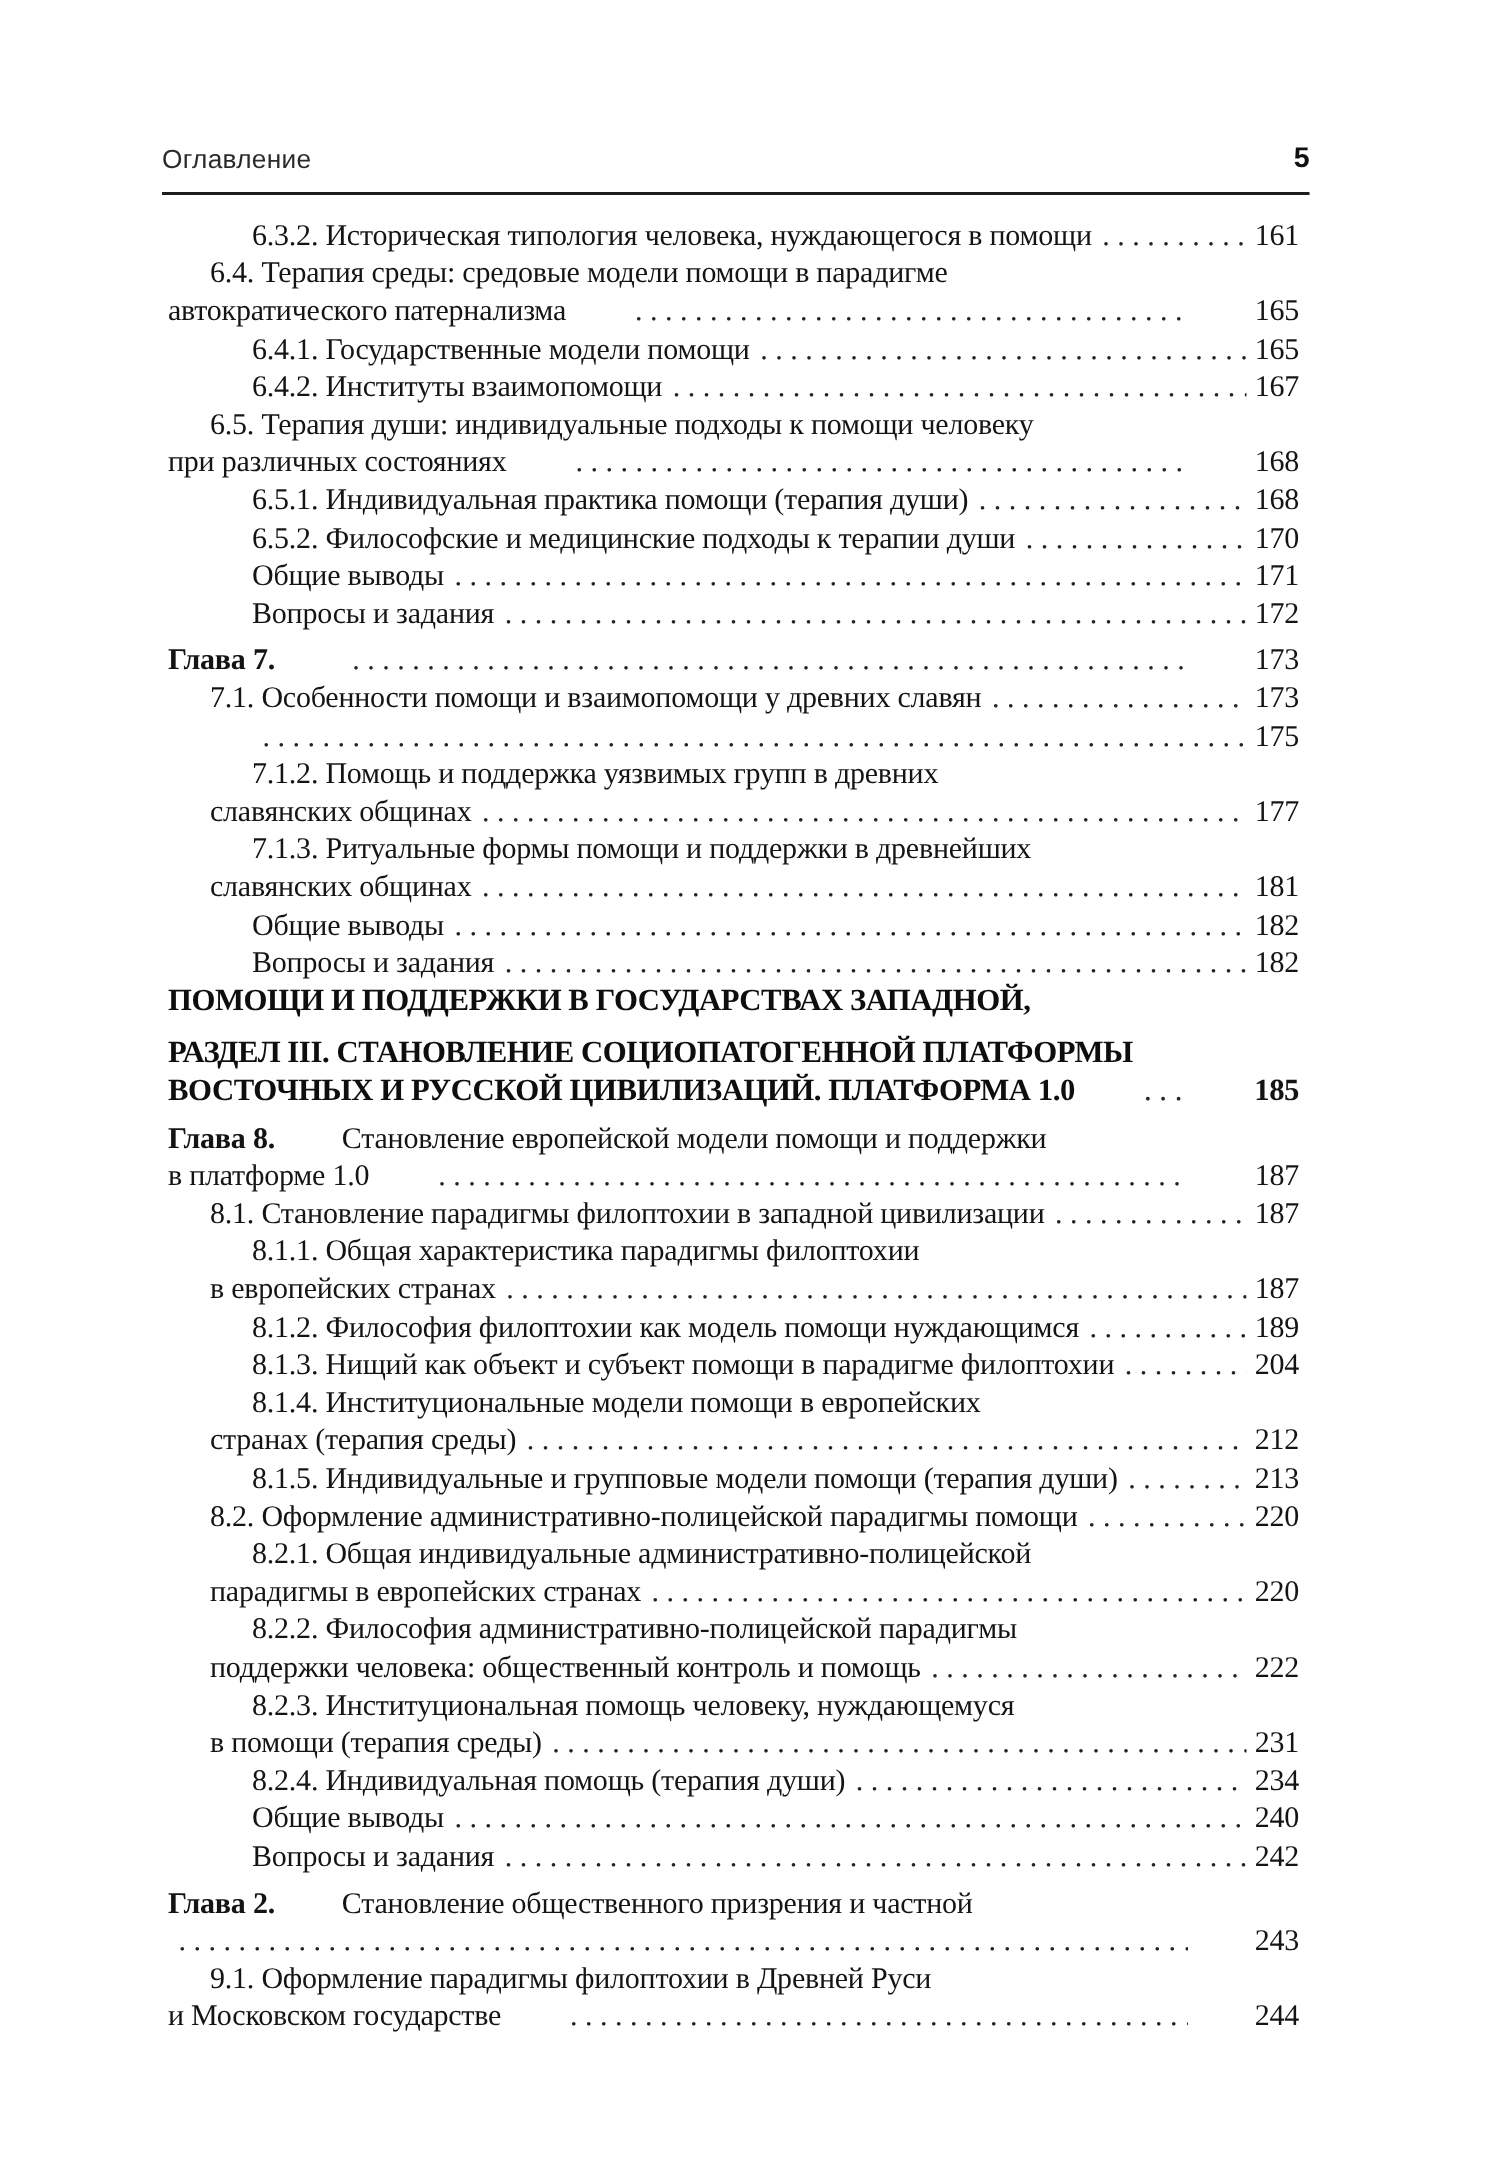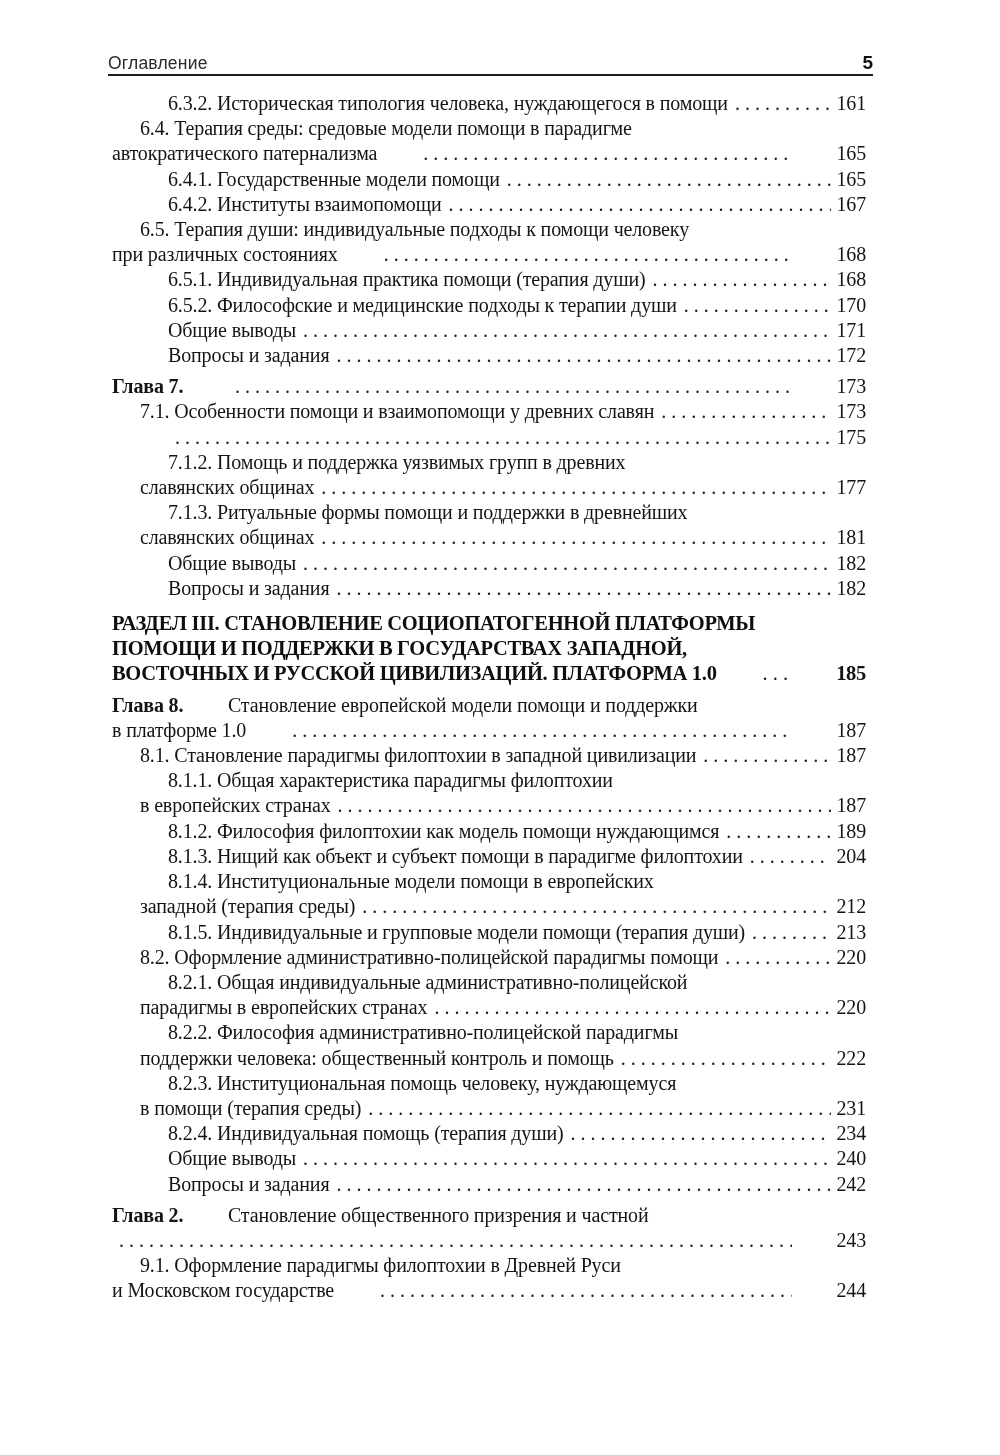--- a/index.html
+++ b/index.html
@@ -13,22 +13,22 @@
     background: #ffffff;
     overflow: hidden;
     color: #141414;
   }
 
   
   .page-header {
     display: flex;
     justify-content: space-between;
     align-items: flex-end;
-    margin: 52px 127px 0 108px;
-    padding-bottom: 0;
+    margin: 95px 127px 0 108px;
+    padding-bottom: 11px;
     border-bottom: 2px solid #1d1d1d;
     font-family: "Liberation Sans", sans-serif;
   }
   .header-title {
     font-size: 17.5px;
     color: #2b2b2b;
     letter-spacing: 0.2px;
   }
   .header-page-number {
     font-size: 19px;
@@ -212,28 +212,28 @@
     <span class="text">Общие выводы</span>
     <span class="leader"></span>
     <span class="pagenum">182</span>
   </div>
       <div class="toc-line indent-2">
 
     <span class="text">Вопросы и задания</span>
     <span class="leader"></span>
     <span class="pagenum">182</span>
   </div>
+      <div class="toc-line indent-0 section">
+
+    <span class="text">ПОМОЩИ И ПОДДЕРЖКИ В ГОСУДАРСТВАХ ЗАПАДНОЙ,</span>
+
+  </div>
       <div class="toc-line indent-0 section new-block">
 
     <span class="text">РАЗДЕЛ III. СТАНОВЛЕНИЕ СОЦИОПАТОГЕННОЙ ПЛАТФОРМЫ</span>
-
-  </div>
-      <div class="toc-line indent-0 section">
-
-    <span class="text">ПОМОЩИ И ПОДДЕРЖКИ В ГОСУДАРСТВАХ ЗАПАДНОЙ,</span>
 
   </div>
       <div class="toc-line indent-0 section">
 
     <span class="text">ВОСТОЧНЫХ И РУССКОЙ ЦИВИЛИЗАЦИЙ. ПЛАТФОРМА 1.0</span>
     <span class="leader"></span>
     <span class="pagenum">185</span>
   </div>
       <div class="toc-line indent-0 new-block">
     <span class="prefix">Глава 8.</span>
@@ -275,21 +275,21 @@
     <span class="leader"></span>
     <span class="pagenum">204</span>
   </div>
       <div class="toc-line indent-2">
 
     <span class="text">8.1.4. Институциональные модели помощи в европейских</span>
 
   </div>
       <div class="toc-line indent-1">
 
-    <span class="text">западной (терапия среды)</span>
+    <span class="text">странах (терапия среды)</span>
     <span class="leader"></span>
     <span class="pagenum">212</span>
   </div>
       <div class="toc-line indent-2">
 
     <span class="text">8.1.5. Индивидуальные и групповые модели помощи (терапия души)</span>
     <span class="leader"></span>
     <span class="pagenum">213</span>
   </div>
       <div class="toc-line indent-1">

